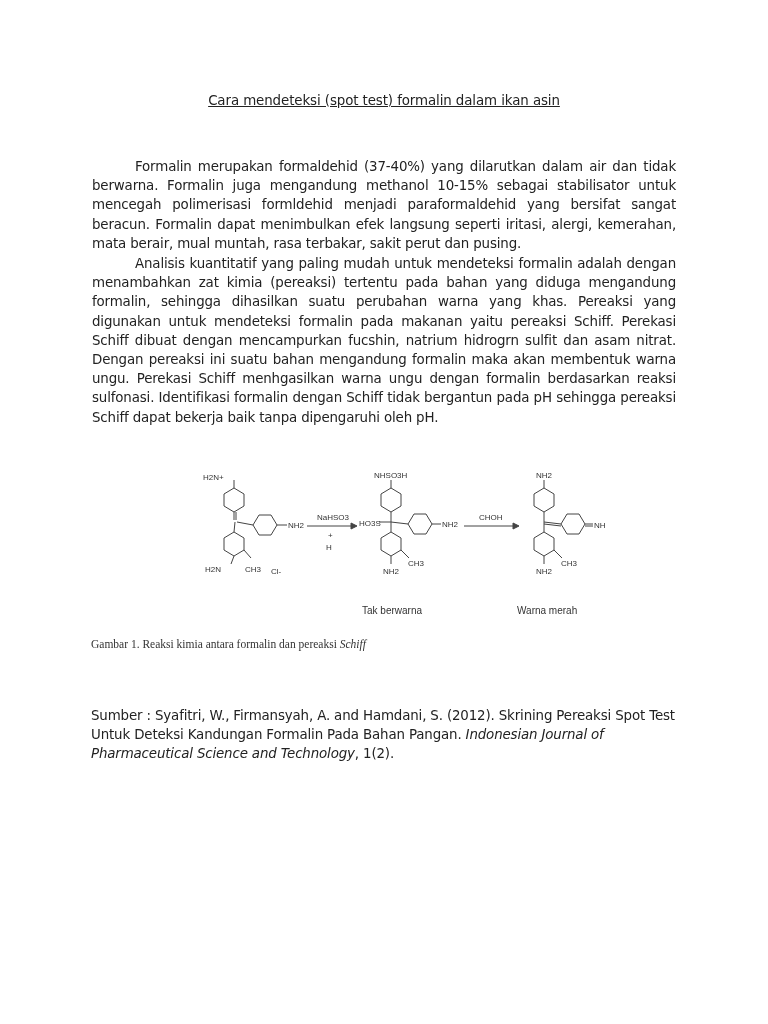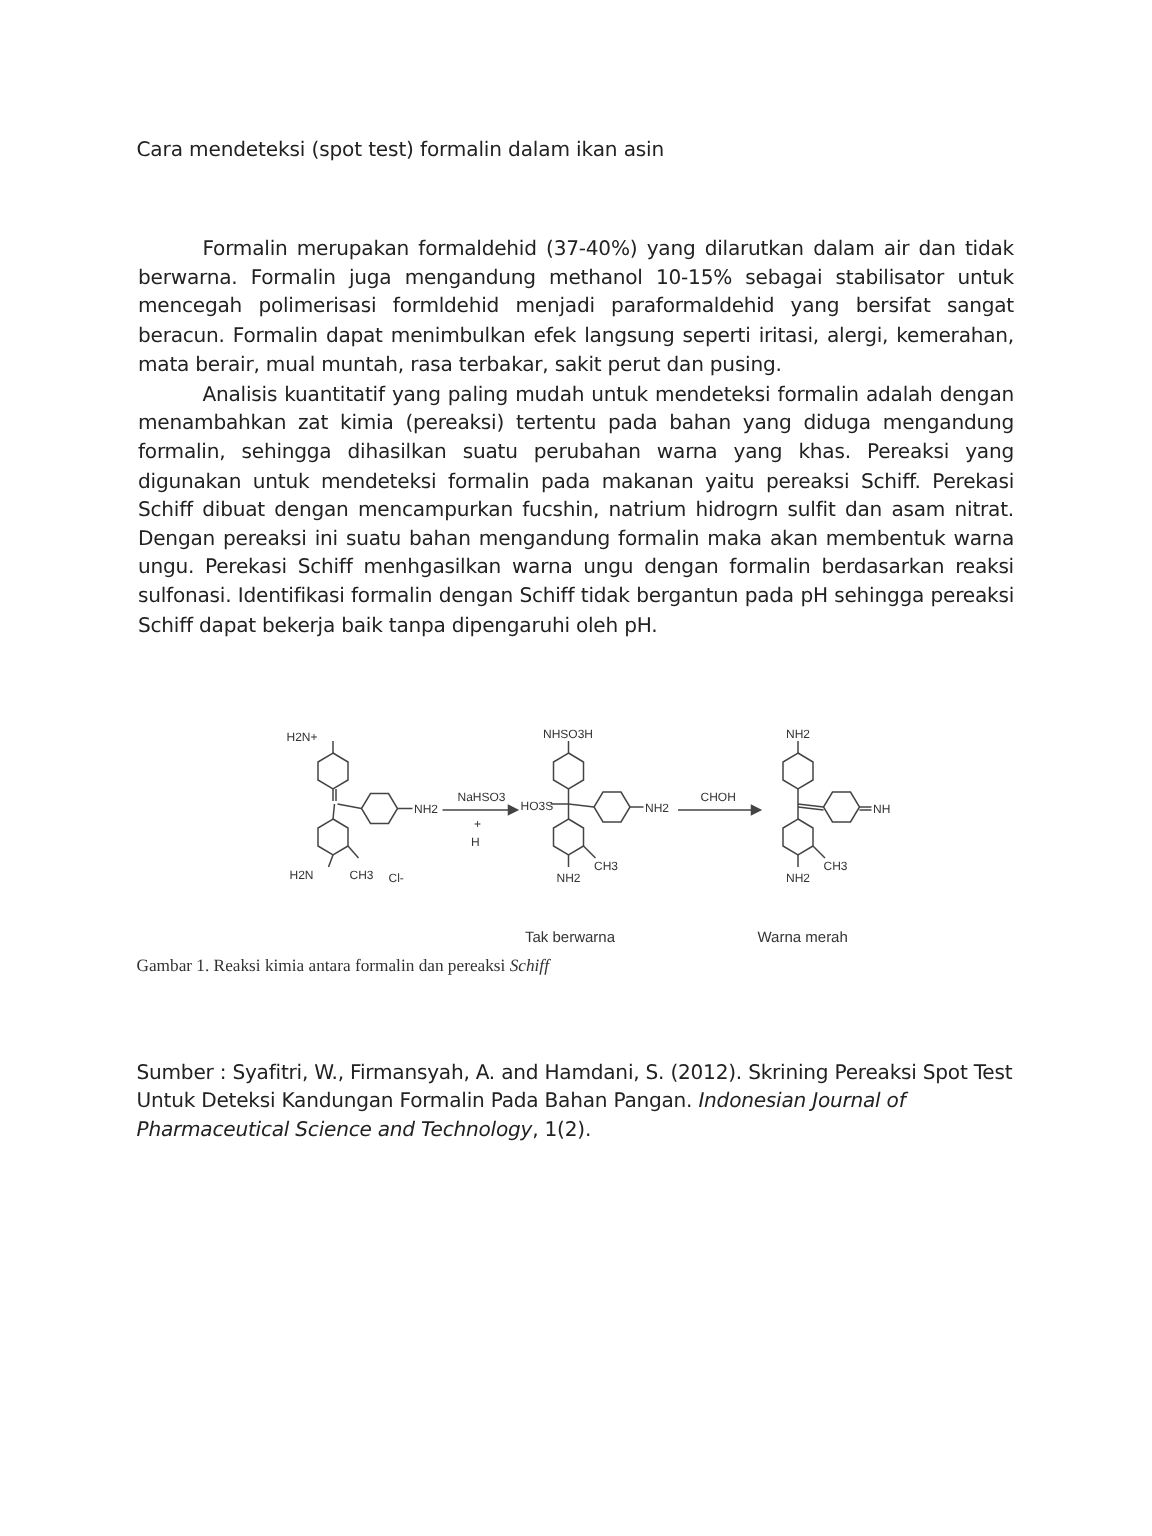--- a/index.html
+++ b/index.html
@@ -19,45 +19,46 @@
       position: absolute;
       left: 91px;
       top: 0;
       width: 586px;
     }
     .title {
       position: absolute;
       top: 91px;
       left: 0;
       width: 586px;
+      text-align: center;
       font-size: 13.4px;
       line-height: 19px;
       letter-spacing: -0.1px;
+      text-decoration: underline;
     }
     .body-text {
       position: absolute;
       top: 156px;
       left: 0;
       width: 586px;
       font-size: 13.4px;
       line-height: 19.2px;
       text-align: justify;
       letter-spacing: -0.15px;
     }
     .body-text p {
       margin: 1px;
       text-indent: 43px;
     }
     .figure {
       position: absolute;
       top: 470px;
-      left: 96px;
+      left: 108px;
       width: 460px;
       height: 200px;
-      margin-top: 14px;
     }
     .figure svg {
       display: block;
     }
     .fig-caption {
       position: absolute;
       top: 638px;
       left: 0;
       width: 586px;
       text-align: left;

